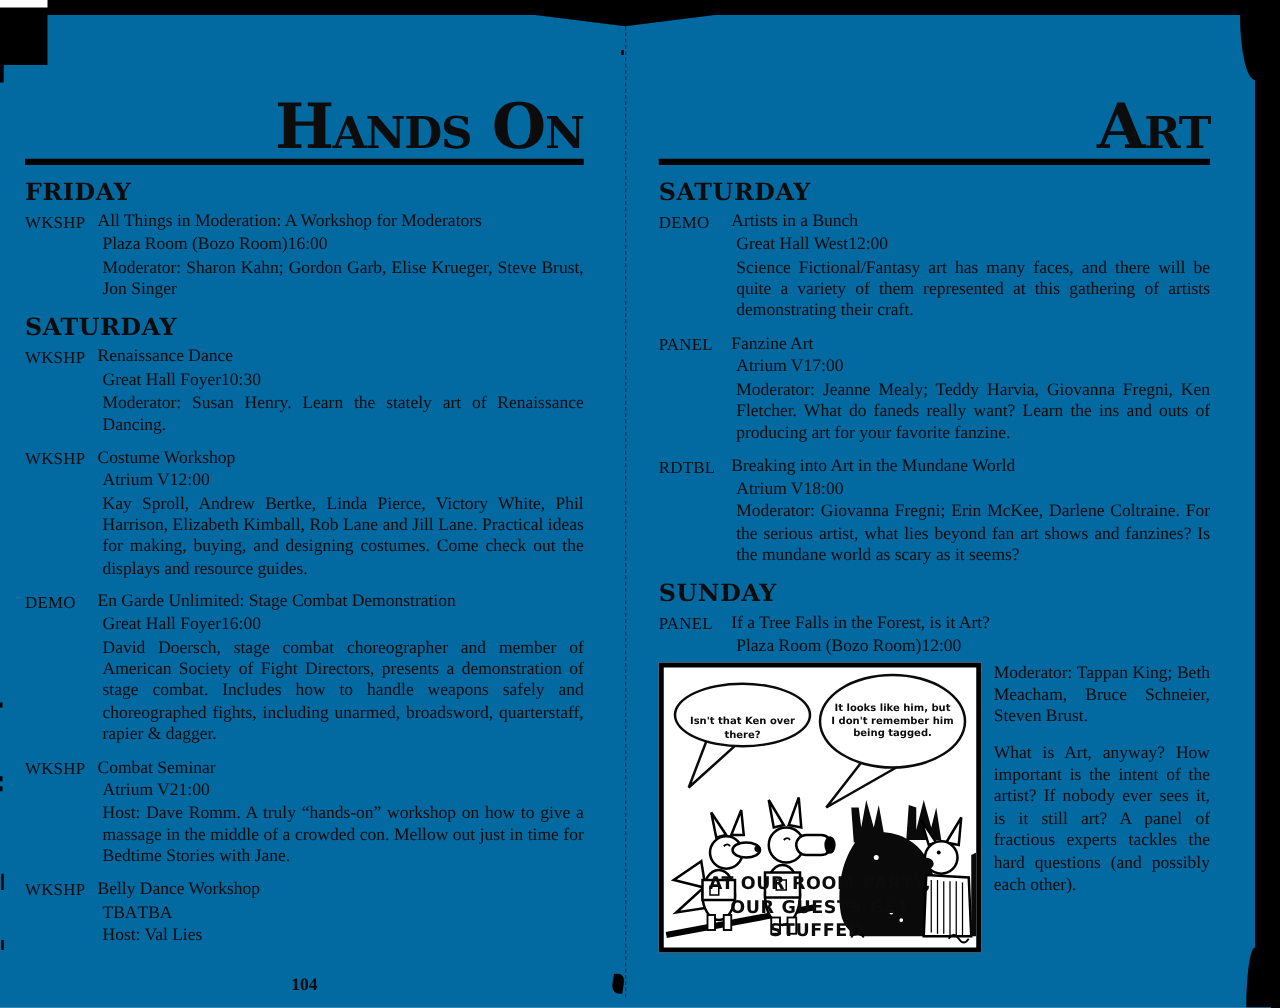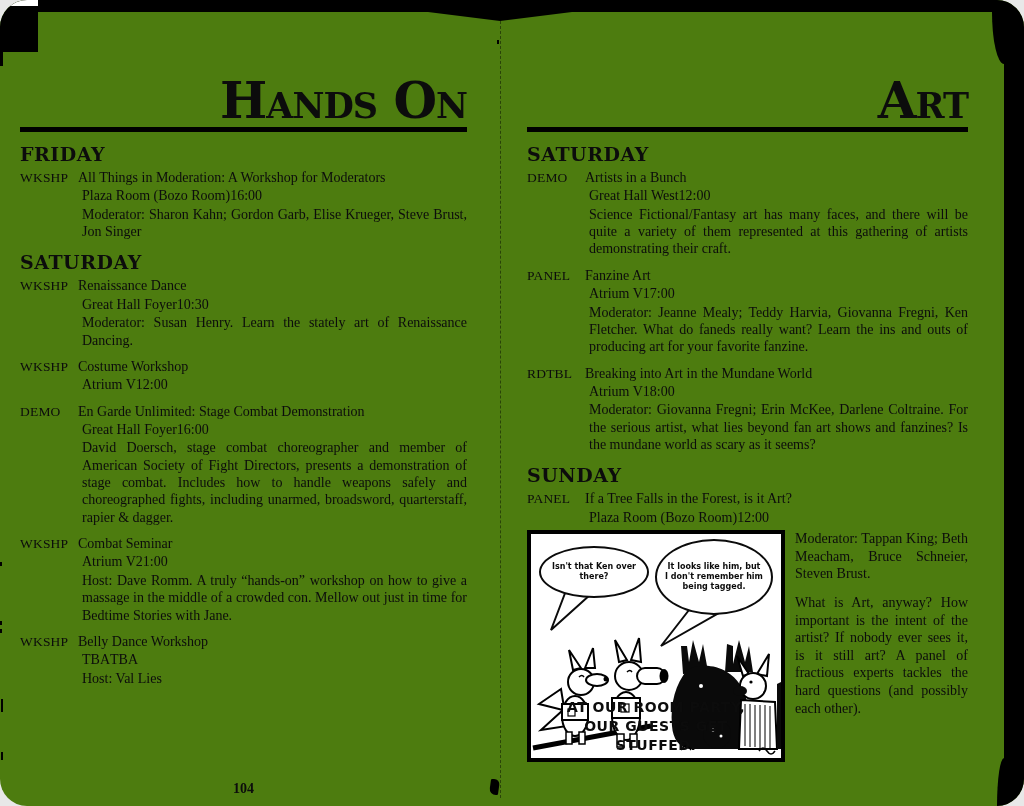--- a/index.html
+++ b/index.html
@@ -1,21 +1,21 @@
 <!DOCTYPE html>
 <html><head>
 <meta charset="utf-8">
 <style>
   html,body{margin:0;padding:0;}
   body{
     width:1024px;height:806px;background:#e8e8e8;
     font-family:"Liberation Serif",serif;color:#0c0c0c;
     position:relative;overflow:hidden;
   }
-  .scan{position:absolute;inset:0;background:#4d7c0f;overflow:hidden;border-radius:27px;}
+  .scan{position:absolute;inset:0;background:#0369a1;overflow:hidden;}
 
   
   .bar-top{position:absolute;left:0;top:0;width:1024px;height:12px;background:#000;}
   .bar-top-notch{position:absolute;left:0;top:0;width:38px;height:6px;background:#fff;}
   .bar-top-dip{position:absolute;left:428px;top:12px;width:0;height:0;
     border-left:72px solid transparent;border-right:72px solid transparent;border-top:9px solid #000;}
   .corner-left{position:absolute;left:0;top:12px;width:38px;height:40px;background:#000;}
   .corner-left-sliver{position:absolute;left:0;top:52px;width:3px;height:14px;background:#000;}
   .bar-right{position:absolute;left:1004px;top:12px;width:20px;height:794px;background:#000;}
   .corner-right-curve{position:absolute;left:992px;top:12px;width:12px;height:52px;background:#000;
@@ -65,21 +65,21 @@
   .idesc{padding-left:4px;text-align:justify;margin-top:1px;}
 
   .sunday-row{display:flex;gap:10px;margin-top:4px;}
   .cartoon{width:250px;height:224px;border:4px solid #000;position:relative;
     flex-shrink:0;background:#fff;}
   .cartoon svg{position:absolute;inset:0;}
   .balloon{position:absolute;border:2px solid #0b0b0b;border-radius:50%;background:#fff;
     display:flex;align-items:center;justify-content:center;text-align:center;
     font-family:"DejaVu Sans","Liberation Sans",sans-serif;font-weight:bold;
     font-size:8px;line-height:1.3;padding:3px 8px;box-sizing:border-box;}
-  .b-left{left:8px;top:12px;width:110px;height:52px;}
+  .b-left{left:8px;top:12px;width:110px;height:52px;align-items:flex-end;}
   .b-right{left:124px;top:5px;width:118px;height:76px;}
   .caption{position:absolute;left:0;right:0;bottom:3px;text-align:center;
     font-family:"DejaVu Sans","Liberation Sans",sans-serif;font-weight:bold;
     font-size:14px;letter-spacing:0.5px;line-height:1.35;padding:0 26px;}
 
   .side-text{flex:1;font-size:14px;line-height:1.26;text-align:justify;min-width:0;}
   .side-text p{margin:0 0 11px 0;}
 
   .pageno{position:absolute;font-size:14px;text-align:center;font-weight:bold;}
   .pageno-left{left:20px;width:447px;top:781px;}
@@ -141,20 +141,21 @@
     </div>
 
     <div class="item">
       <div class="itype">WKSHP</div>
       <div class="ibody">
         <div class="ititle">Costume Workshop</div>
         <div class="locline">
           <span class="iloc">Atrium V</span>
           <span class="itime">12:00</span>
         </div>
+        <div class="idesc">Kay Sproll, Andrew Bertke, Linda Pierce, Victory White, Phil Harrison, Elizabeth Kimball, Rob Lane and Jill Lane. Practical ideas for making, buying, and designing costumes. Come check out the displays and resource guides.</div>
       </div>
     </div>
 
     <div class="item">
       <div class="itype">DEMO</div>
       <div class="ibody">
         <div class="ititle">En Garde Unlimited: Stage Combat Demonstration</div>
         <div class="locline">
           <span class="iloc">Great Hall Foyer</span>
           <span class="itime">16:00</span>

